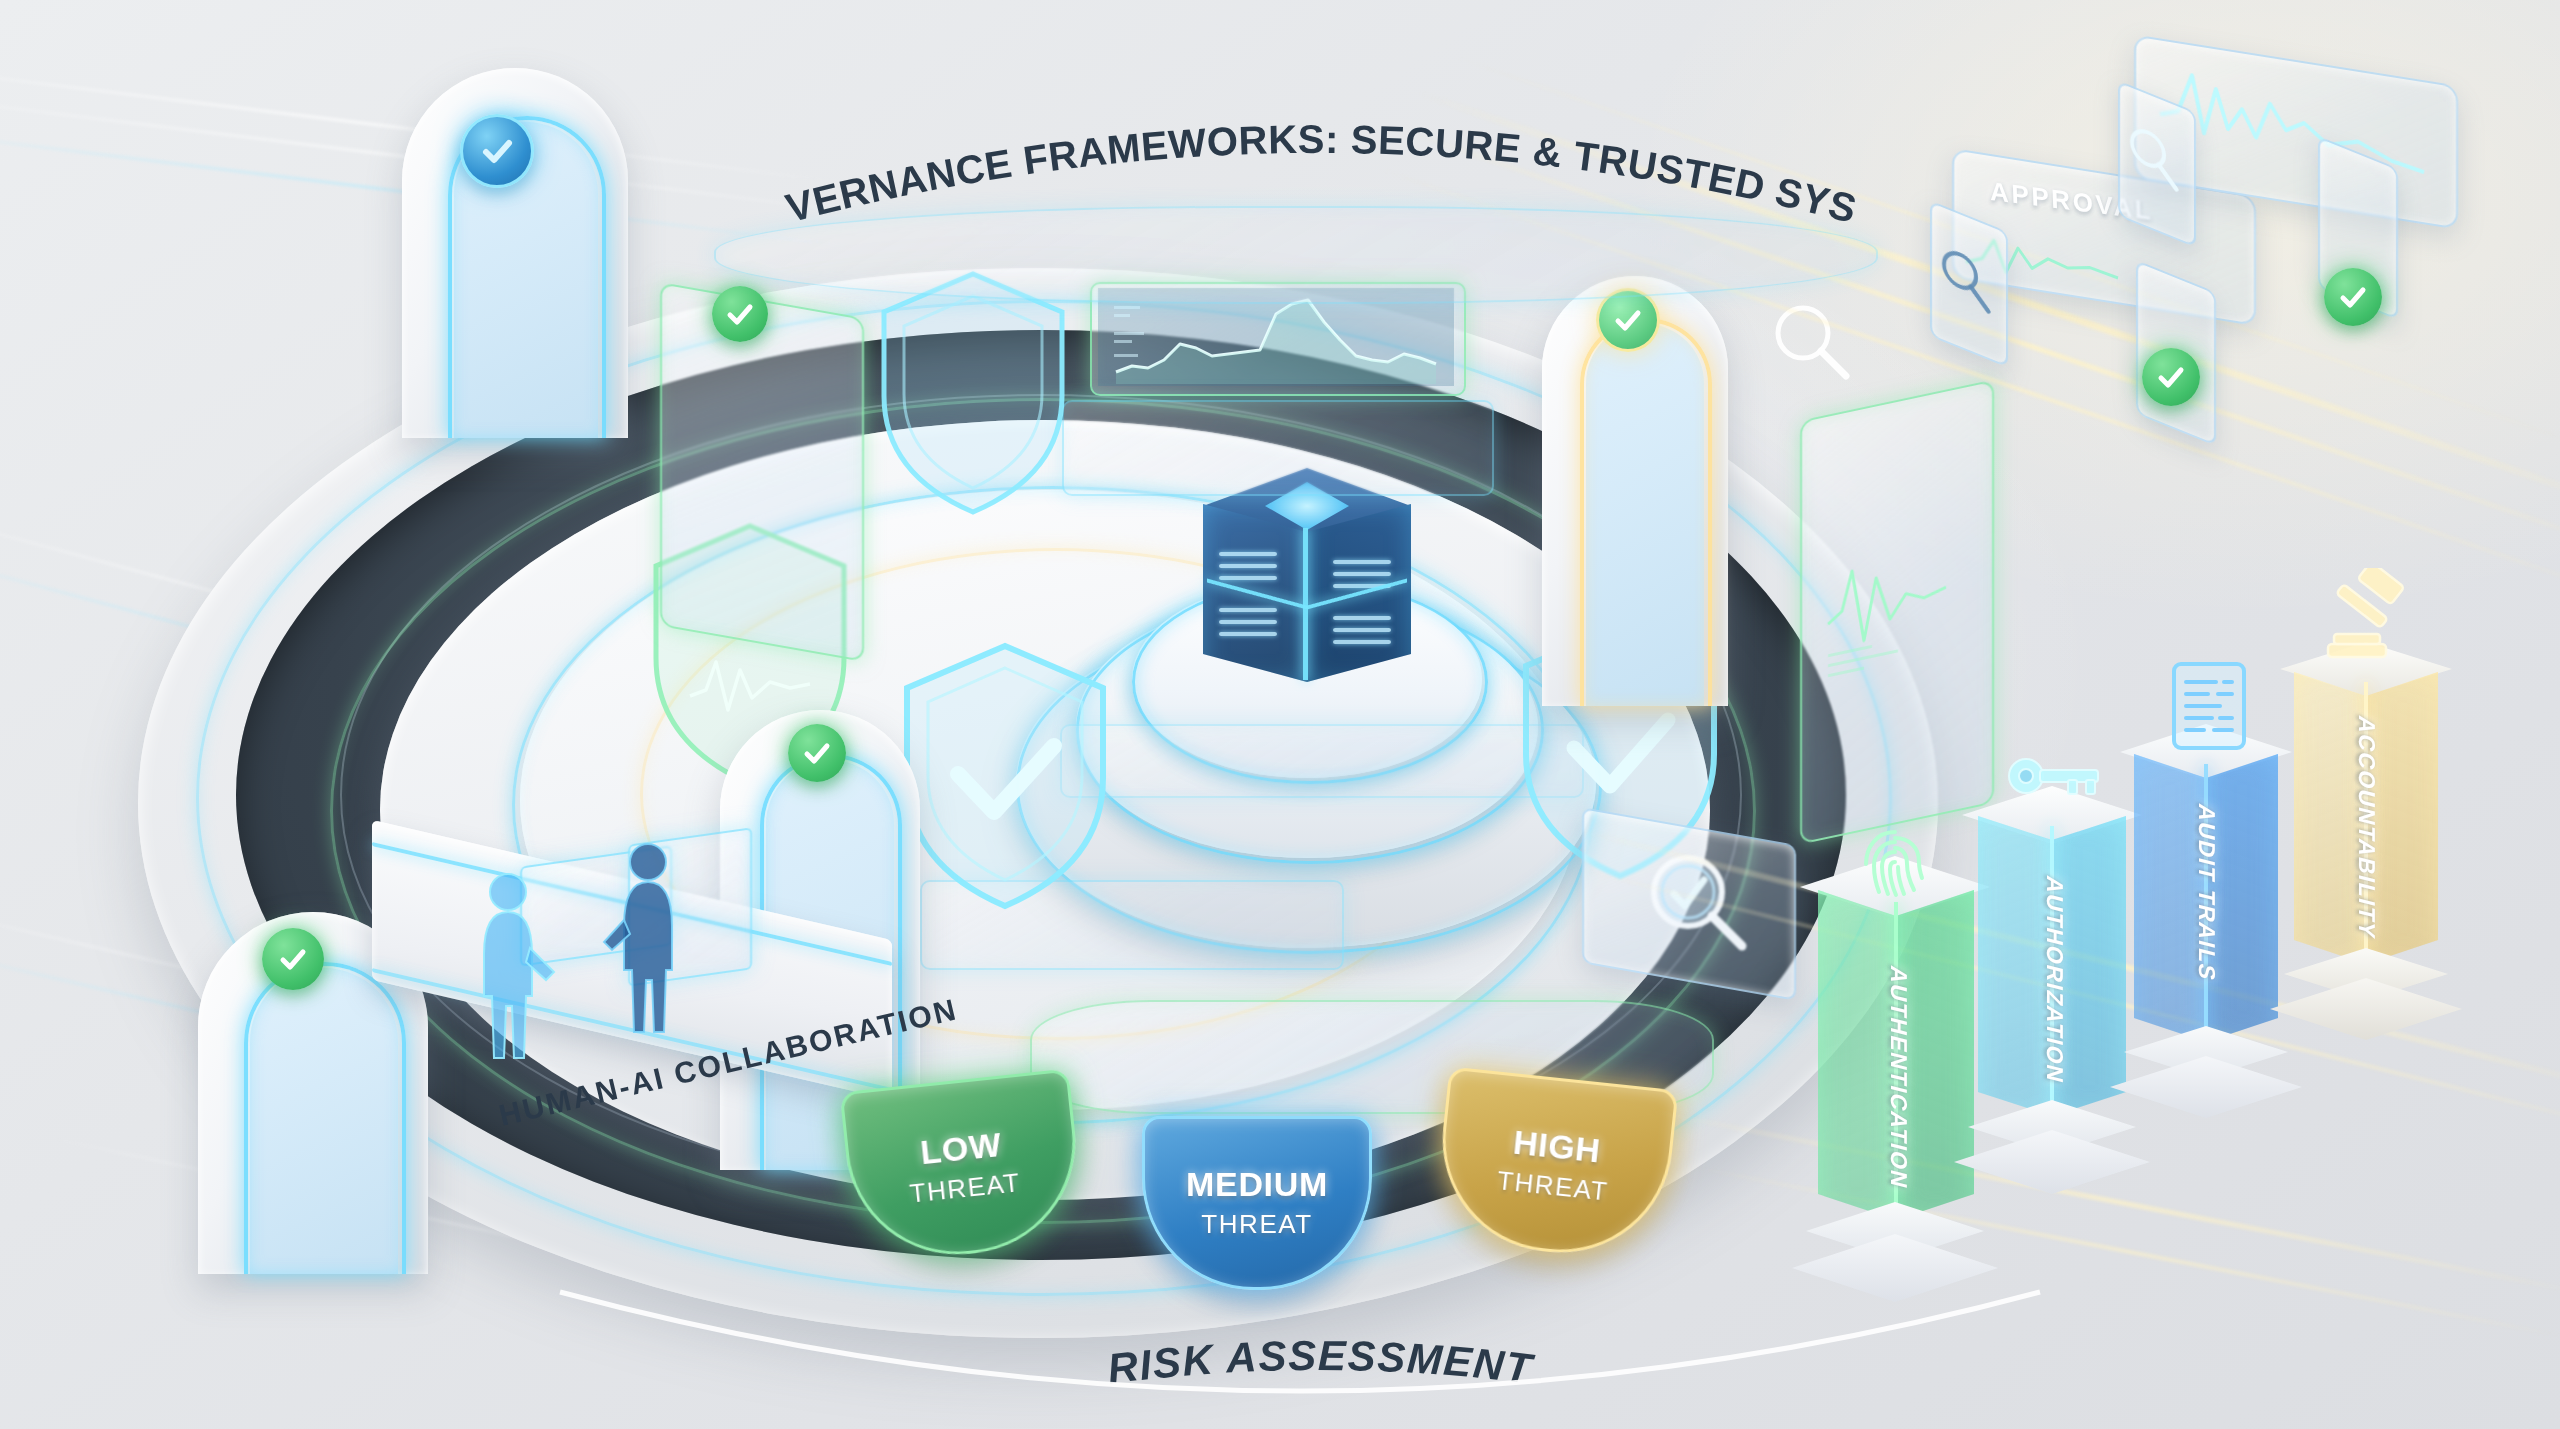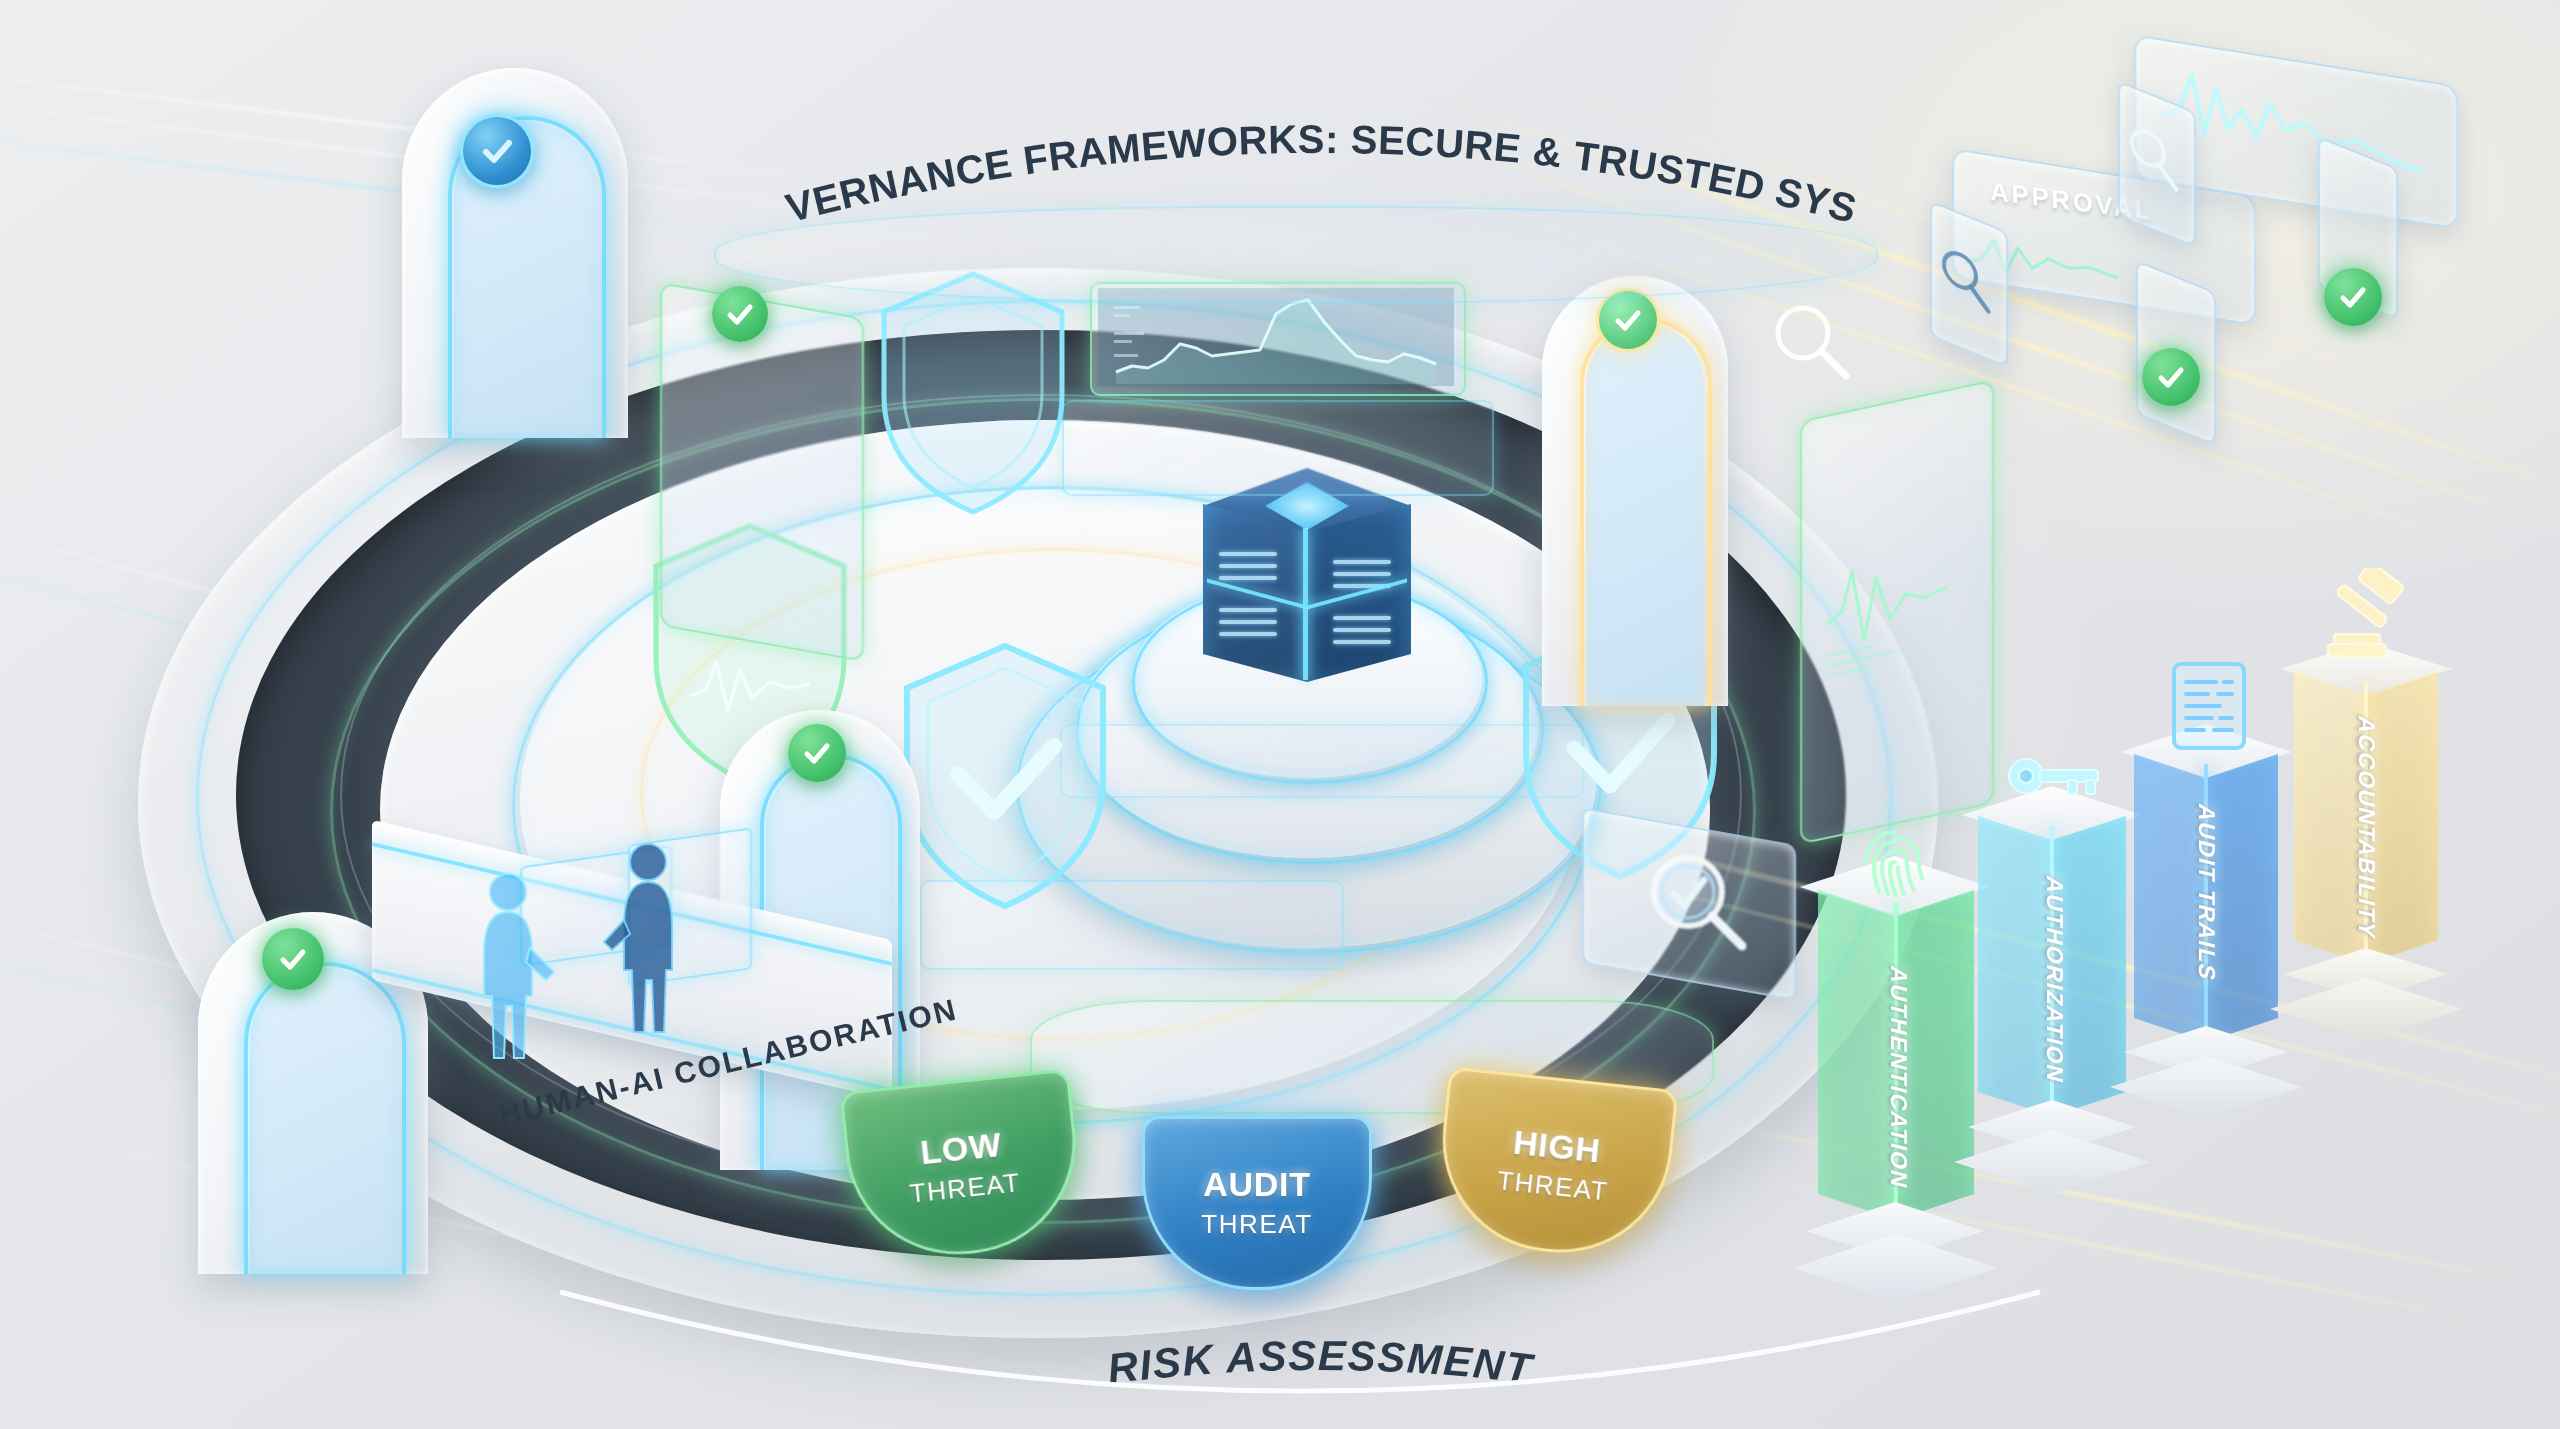--- a/index.html
+++ b/index.html
@@ -380,21 +380,21 @@
     <text font-size="30" font-weight="700" letter-spacing="2.2" fill="#2b3a4a">
       <textPath href="#hacPath" startOffset="0%">HUMAN-AI COLLABORATION</textPath>
     </text>
   </svg>
 
   <div class="threat low" style="left:848px;top:1080px;transform:rotate(-6deg);">
     <div class="t1">LOW</div>
     <div class="t2">THREAT</div>
   </div>
   <div class="threat medium" style="left:1142px;top:1116px;">
-    <div class="t1">AUDIT</div>
+    <div class="t1">MEDIUM</div>
     <div class="t2">THREAT</div>
   </div>
   <div class="threat high" style="left:1440px;top:1078px;transform:rotate(6deg);">
     <div class="t1">HIGH</div>
     <div class="t2">THREAT</div>
   </div>
 
   <svg class="arctext" style="left:880px;top:1280px;width:880px;height:180px;" viewBox="0 0 880 180">
     <defs>
         <path id="riskPath" d="M 150 116 Q 440 64 730 116" fill="none"></path>

